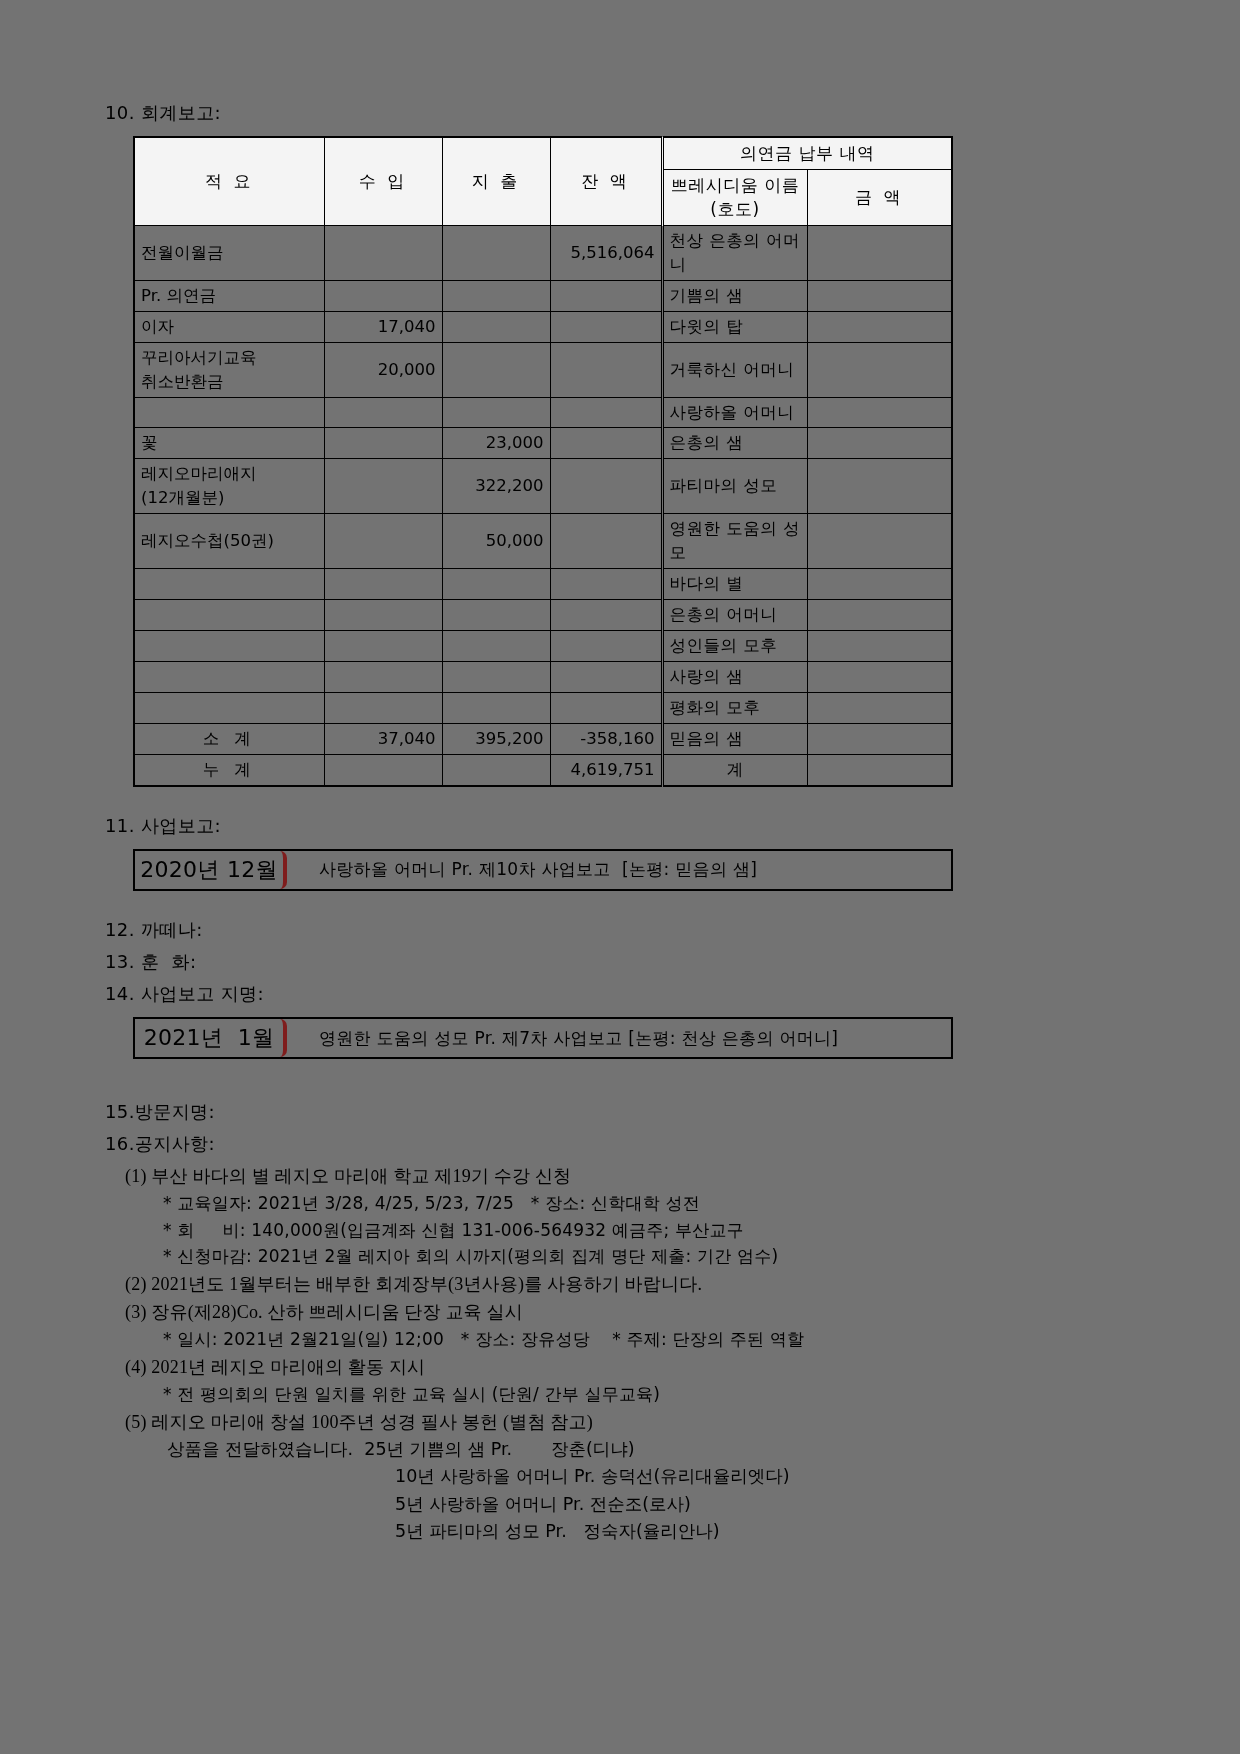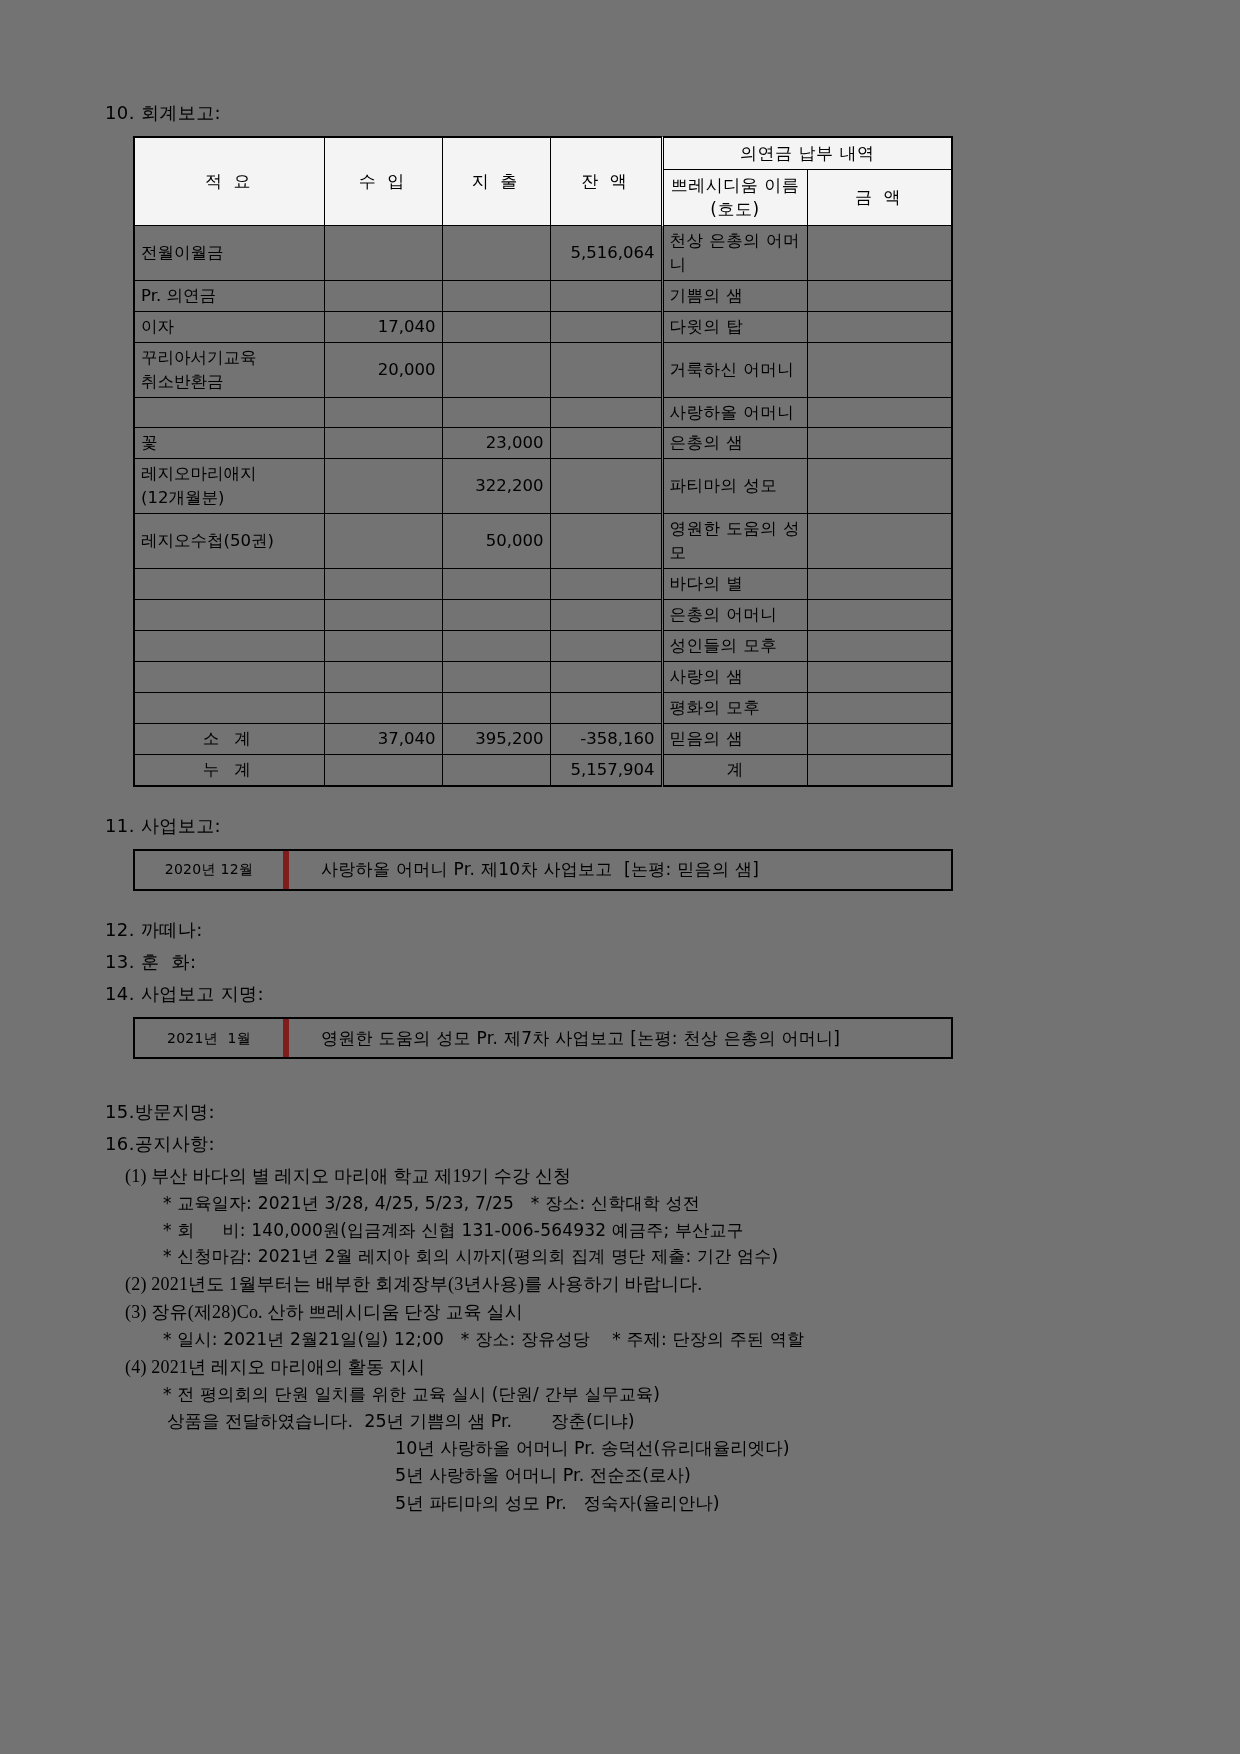--- a/index.html
+++ b/index.html
@@ -87,27 +87,28 @@
     margin-left: 38px;
     border: 2.5px solid #000;
     width: 820px;
     display: flex;
     align-items: stretch;
     height: 42px;
     box-sizing: border-box;
   }
   .report-box .rb-date {
     width: 148px;
-    border-right: 6px solid #7f1d1d;
+    border-right: 4px solid #7f1d1d;
     display: flex;
     align-items: center;
     justify-content: center;
-    font-size: 14px;
+    font-size: 22px;
     letter-spacing: 0.3px;
     white-space: pre;
+    border-radius: 7px;
   }
   .report-box .rb-text {
     flex: 1;
     display: flex;
     align-items: center;
     padding-left: 32px;
     font-size: 17px;
     letter-spacing: 0.3px;
     white-space: pre;
   }
@@ -274,21 +275,21 @@
           <td class="num">37,040</td>
           <td class="num">395,200</td>
           <td class="num">-358,160</td>
           <td class="pname sep-left">믿음의 샘</td>
           <td class="num"></td>
         </tr>
         <tr>
           <td class="sum-label">누 계</td>
           <td class="num"></td>
           <td class="num"></td>
-          <td class="num">5,157,904</td>
+          <td class="num">4,619,751</td>
           <td class="ctr sep-left">계</td>
           <td class="num"></td>
         </tr>
       </tbody>
     </table>
   </div>
 
   <div class="gap-md"></div>
 
   <div class="sec-head">11. 사업보고:</div>
@@ -316,19 +317,20 @@
   <div class="notice-list">
     <div class="n-item">(1) 부산 바다의 별 레지오 마리애 학교 제19기 수강 신청</div>
     <div class="n-sub">* 교육일자: 2021년 3/28, 4/25, 5/23, 7/25   * 장소: 신학대학 성전</div>
     <div class="n-sub">* 회     비: 140,000원(입금계좌 신협 131-006-564932 예금주; 부산교구</div>
     <div class="n-sub">* 신청마감: 2021년 2월 레지아 회의 시까지(평의회 집계 명단 제출: 기간 엄수)</div>
     <div class="n-item">(2) 2021년도 1월부터는 배부한 회계장부(3년사용)를 사용하기 바랍니다.</div>
     <div class="n-item">(3) 장유(제28)Co. 산하 쁘레시디움 단장 교육 실시</div>
     <div class="n-sub">* 일시: 2021년 2월21일(일) 12;00   * 장소: 장유성당    * 주제: 단장의 주된 역할</div>
     <div class="n-item">(4) 2021년 레지오 마리애의 활동 지시</div>
     <div class="n-sub">* 전 평의회의 단원 일치를 위한 교육 실시 (단원/ 간부 실무교육)</div>
+    <div class="n-item">(5) 레지오 마리애 창설 100주년 성경 필사 봉헌 (별첨 참고)</div>
     <div class="n-cont">상품을 전달하였습니다.  25년 기쁨의 샘 Pr.       장춘(디냐)</div>
     <div class="award">10년 사랑하올 어머니 Pr. 송덕선(유리대율리엣다)</div>
     <div class="award">5년 사랑하올 어머니 Pr. 전순조(로사)</div>
     <div class="award">5년 파티마의 성모 Pr.   정숙자(율리안나)</div>
   </div>
 
 </div>
 
 </body></html>

